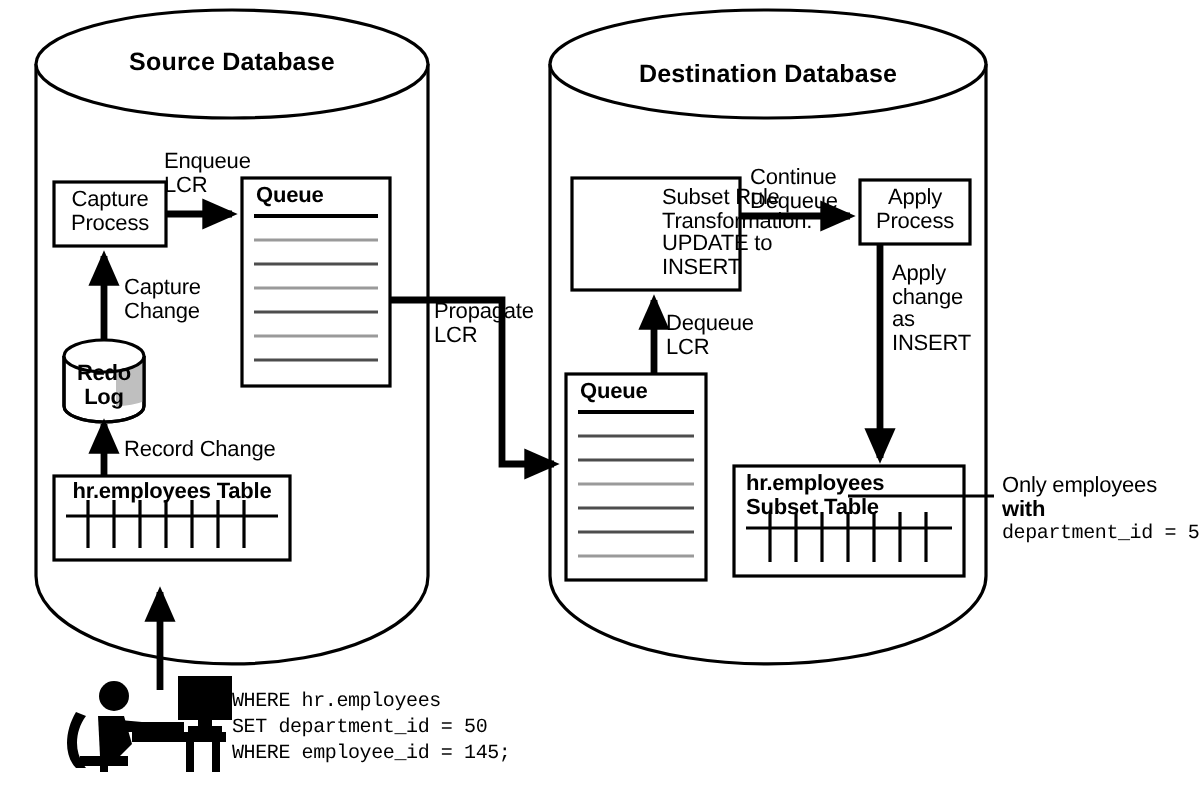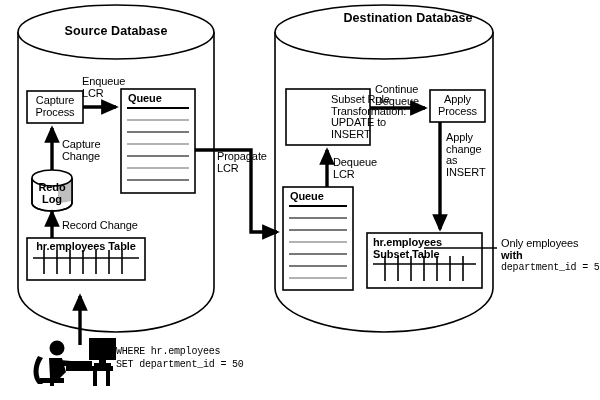--- a/index.html
+++ b/index.html
@@ -176,21 +176,21 @@
       <rect x="93" y="394" width="17" height="3.4"></rect>
 
       <rect x="89" y="338" width="27" height="22"></rect>
       <rect x="99" y="360" width="7" height="4"></rect>
       <rect x="94" y="363" width="17" height="4"></rect>
     </g>
   </svg>
 
   <div class="lbl lbl-title lbl-center" style="left:18px; top:26px; width:196px;">Source Database</div>
 
-  <div class="lbl lbl-title lbl-center" style="left:275px; top:13px; width:218px;margin-left:24px;">Destination Database</div>
+  <div class="lbl lbl-title lbl-center" style="left:275px; top:32px; width:218px;">Destination Database</div>
 
   <div class="lbl lbl-center" style="left:27px; top:95px; width:56px;">Capture
 Process</div>
 
   <div class="lbl lbl-bold" style="left:128px; top:93px;">Queue</div>
 
   <div class="lbl lbl-bold lbl-center" style="left:32px; top:182px; width:40px;">Redo
 Log</div>
 
   <div class="lbl lbl-bold lbl-center" style="left:27px; top:241px; width:118px;">hr.employees Table</div>
@@ -229,14 +229,15 @@
 change
 as
 INSERT</div>
 
   <div class="lbl" style="left:501px; top:238px;">Only employees</div>
   <div class="lbl" style="left:501px; top:250px;font-weight:bold;">with</div>
   <div class="lbl lbl-mono" style="left:501px; top:262px;">department_id = 50</div>
 
   <div class="lbl lbl-mono" style="left:116px; top:346px;">WHERE hr.employees</div>
   <div class="lbl lbl-mono" style="left:116px; top:359px;">SET department_id = 50</div>
+  <div class="lbl lbl-mono" style="left:116px; top:372px;">WHERE employee_id = 145;</div>
 
 </div>
 
 </body></html>

